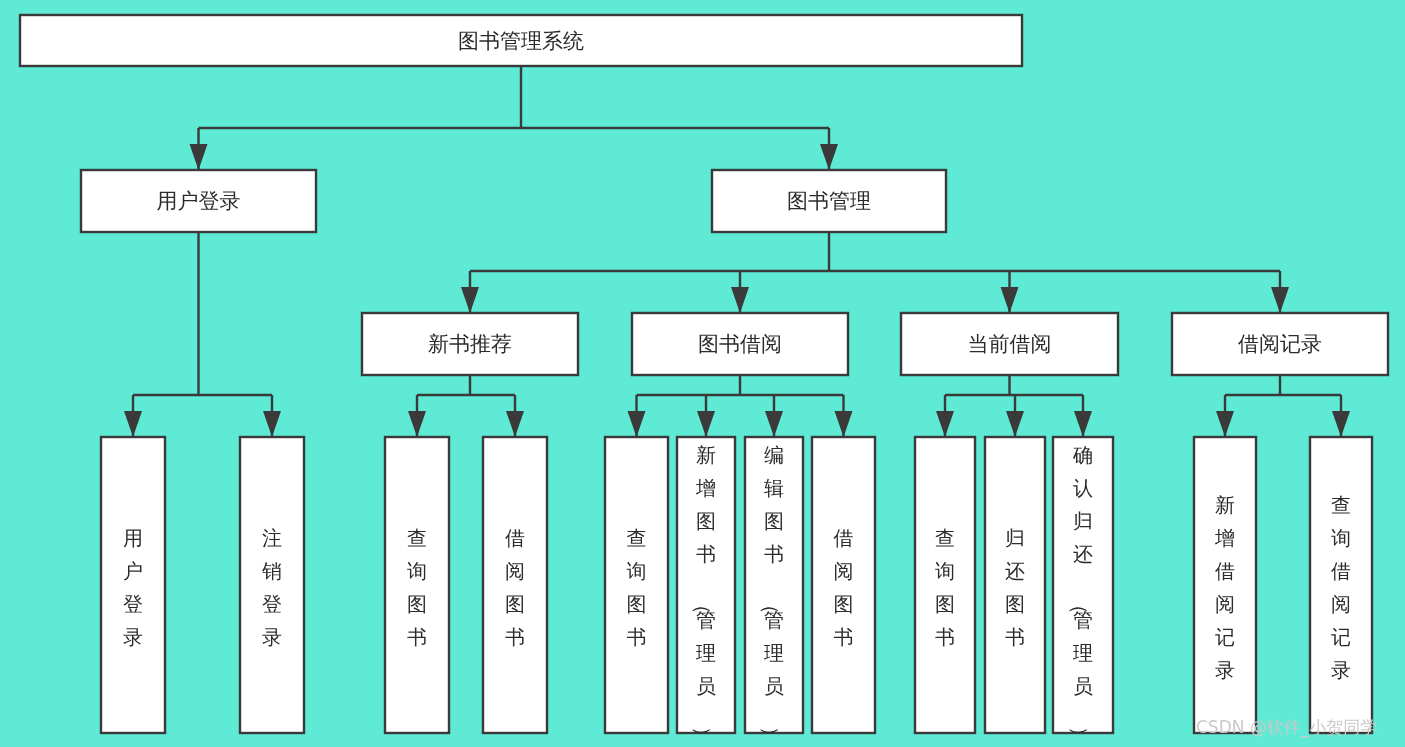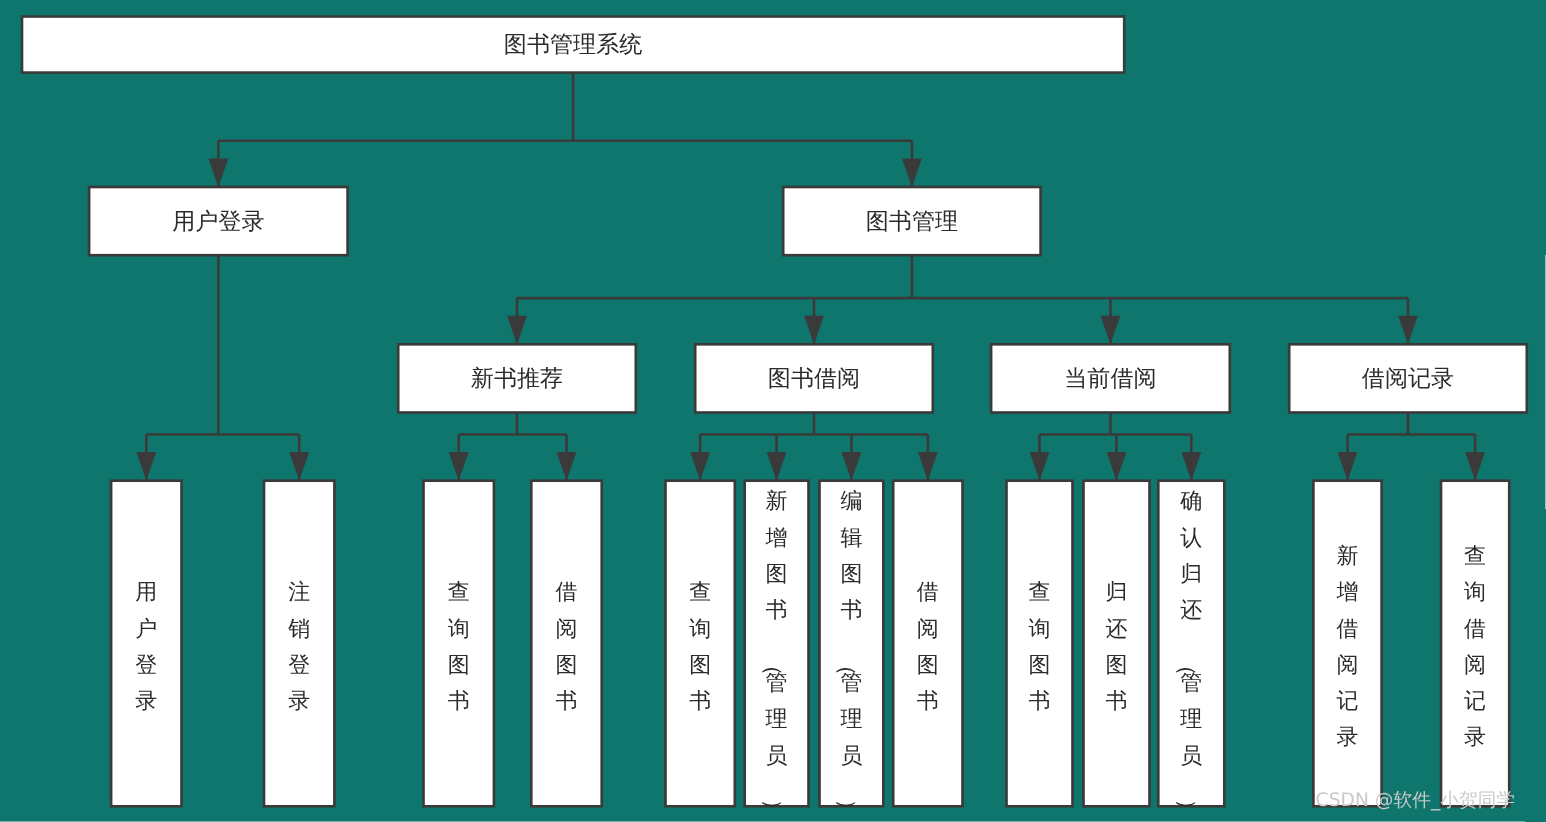--- a/index.html
+++ b/index.html
@@ -1,18 +1,18 @@
 <!DOCTYPE html>
 <html><head>
 <meta charset="utf-8">
 <style>
   html,body{margin:0;padding:0;background:#ffffff;}
   body{width:1405px;height:747px;overflow:hidden;
        font-family:"DejaVu Sans","Liberation Sans",sans-serif;}
-  #diagram{position:relative;width:1405px;height:747px;background:#0f766e;}
+  #diagram{position:relative;width:1405px;height:747px;background:#5eead4;}
   svg{display:block;}
   .node-box{fill:#ffffff;stroke:#3a3a3a;stroke-width:2.4;}
   .edge{fill:none;stroke:#3a3a3a;stroke-width:2.4;}
   .arrow-head{fill:#3a3a3a;stroke:none;}
   .node-label{fill:#2b2b2b;font-size:21px;font-family:"DejaVu Sans","Liberation Sans",sans-serif;
               text-anchor:middle;dominant-baseline:middle;}
   .leaf-label{fill:#2b2b2b;font-size:20px;font-family:"DejaVu Sans","Liberation Sans",sans-serif;
               text-anchor:middle;}
   .watermark{fill:#c9c9c9;font-size:17px;font-family:"DejaVu Sans","Liberation Sans",sans-serif;}
 </style>

